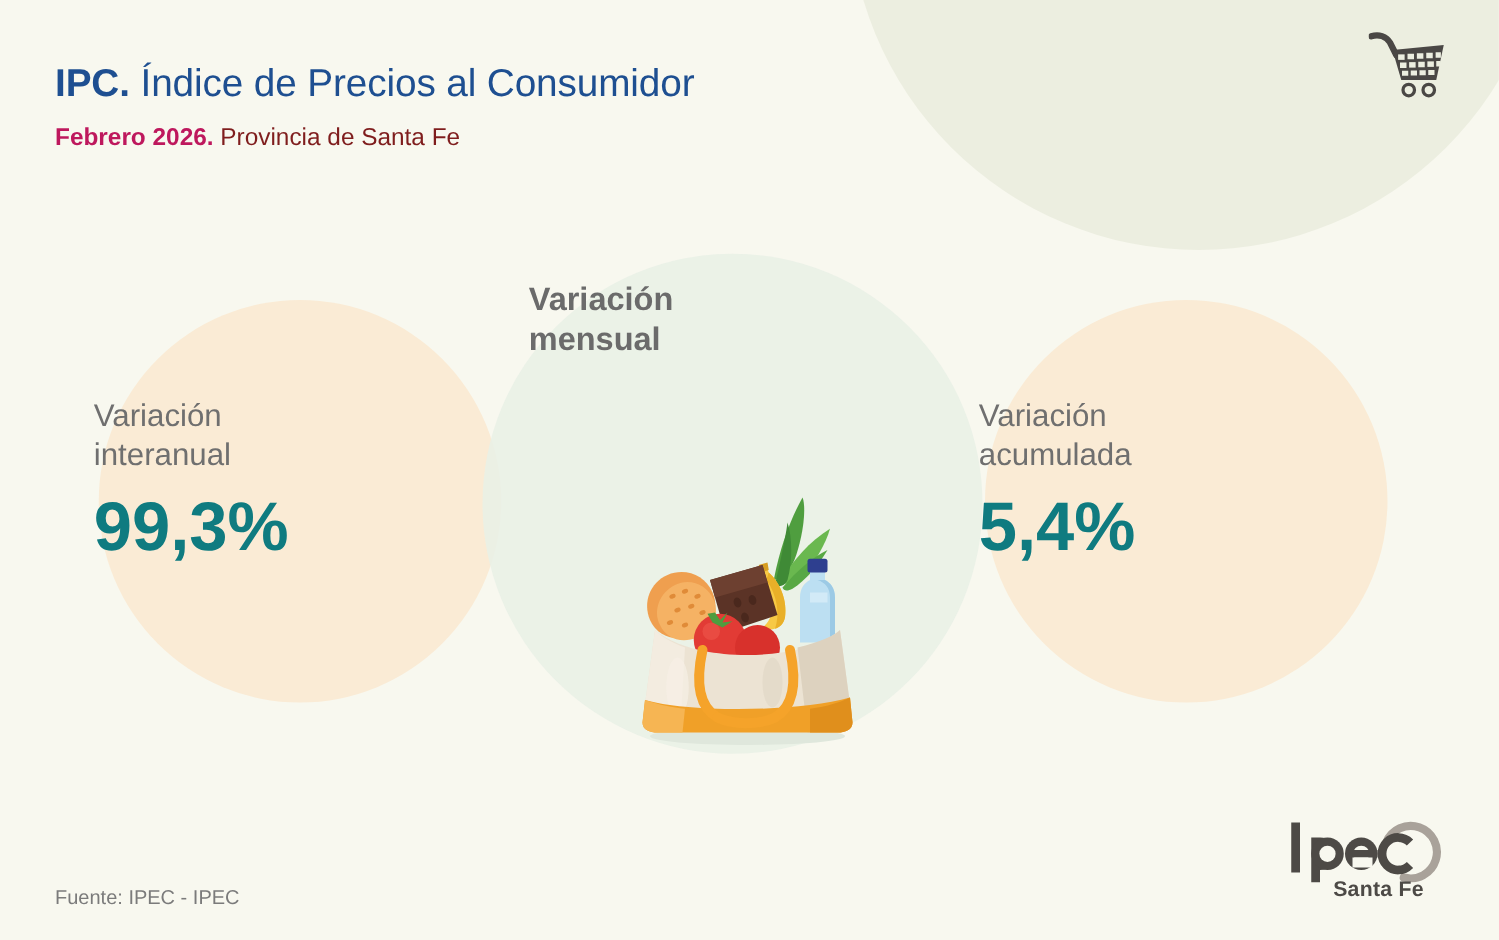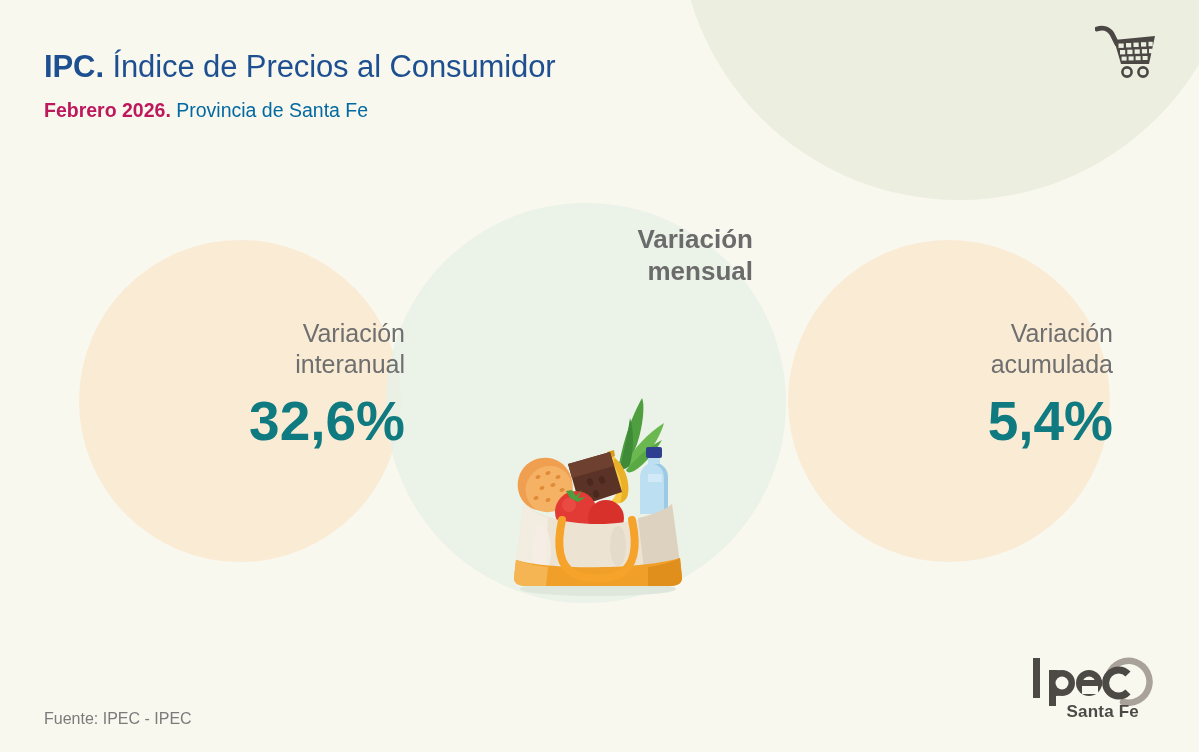--- a/index.html
+++ b/index.html
@@ -52,21 +52,21 @@
   .title .light  { font-weight: normal; }
 
   .subtitle {
     margin-top: 16px;
     font-size: 19.5px;
     color: #6f6f6f;
     white-space: nowrap;
     line-height: 1.1;
   }
   .subtitle .strong { font-weight: bold; color: #be185d; }
-  .subtitle .light  { font-weight: normal; color: #0369a1; }
+  .subtitle .light  { font-weight: normal; color: #7f1d1d; }
 
   
   .cart-icon {
     position: absolute;
     right: 42px;
     top: 24px;
     width: 62px;
     height: 56px;
     z-index: 6;
   }
@@ -90,21 +90,21 @@
   .circle-center {
     left: 386px; top: 203px;
     width: 400px; height: 400px;
     background: rgba(232,240,230,0.88);
     z-index: 2;
   }
 
   
   .stat {
     position: absolute;
-    text-align: right;
+    text-align: left;
     z-index: 4;
     width: 330px;
   }
   .stat-label {
     color: #6f6f6f;
     line-height: 1.22;
     white-space: pre-line;
   }
   .stat-value {
     color: #0f7b80;
@@ -202,21 +202,21 @@
     <circle cx="48" cy="48" r="4.6" fill="none" stroke="#4a4745" stroke-width="2.6"></circle>
   </svg>
 
   <div class="circle circle-left"></div>
   <div class="circle circle-right"></div>
   <div class="circle circle-center"></div>
 
   <div class="stat stat-left">
     <div class="stat-label">Variación
 interanual</div>
-    <div class="stat-value">32,6%</div>
+    <div class="stat-value">99,3%</div>
   </div>
 
   <div class="stat stat-center">
     <div class="stat-label">Variación
 mensual</div>
   </div>
 
   <div class="stat stat-right">
     <div class="stat-label">Variación
 acumulada</div>

